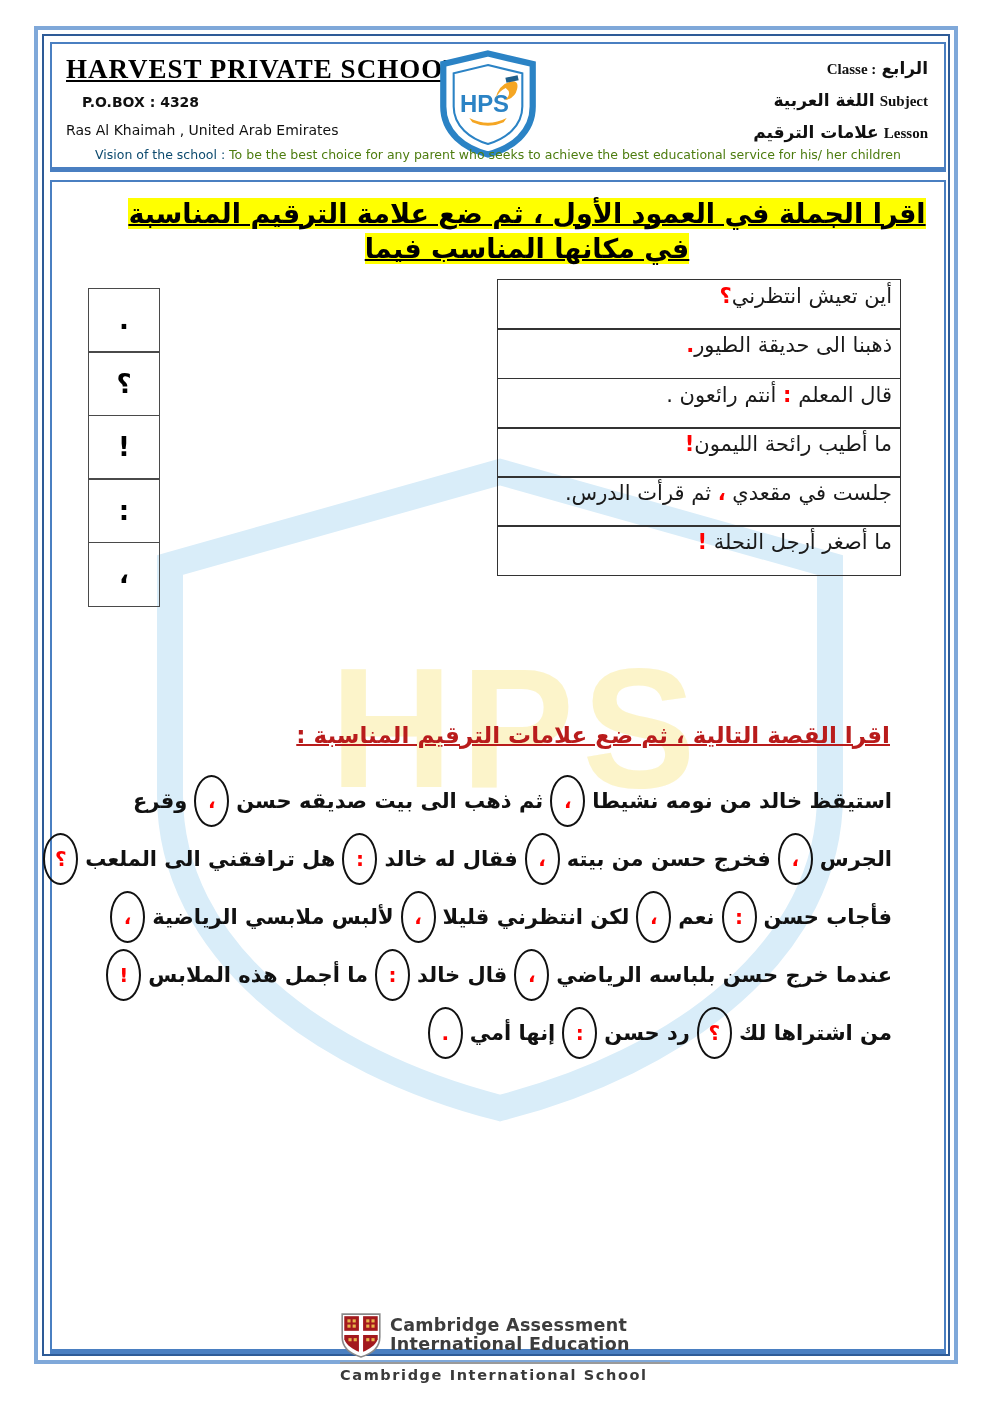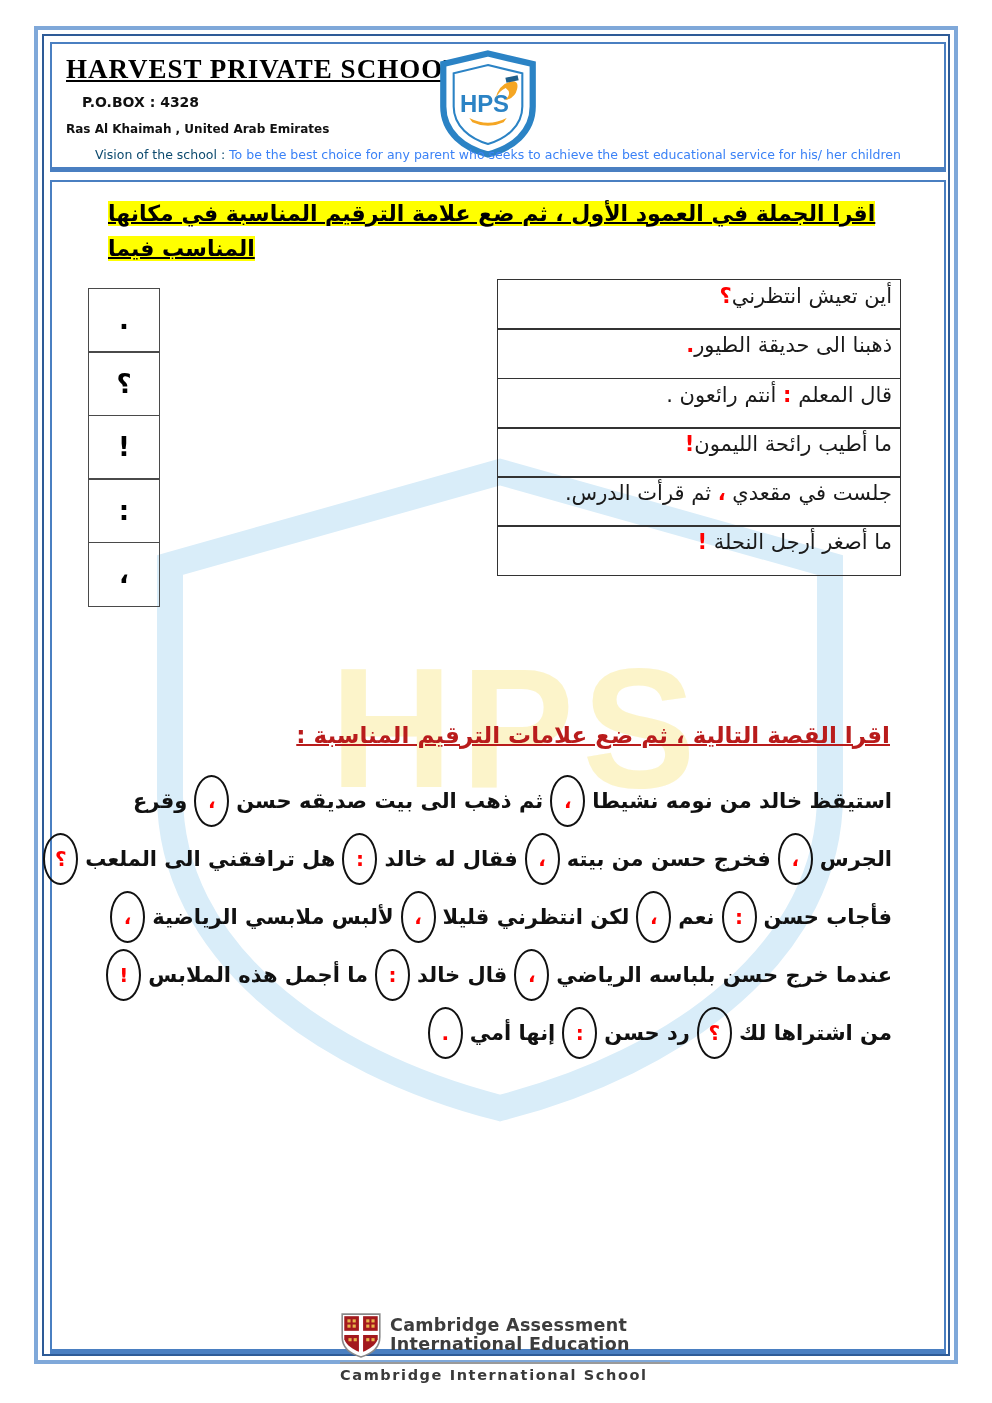--- a/index.html
+++ b/index.html
@@ -11,42 +11,42 @@
                border:4px solid #7fa8d9;box-sizing:border-box;}
   .frame-inner{position:absolute;left:42px;top:34px;width:908px;height:1322px;
                border:2px solid #2e5b97;box-sizing:border-box;}
 
   
   .header-box{position:absolute;left:50px;top:42px;width:896px;height:130px;
               border:2px solid #4a7fc1;border-bottom-width:5px;box-sizing:border-box;background:#fff;z-index:3;}
   .school-name{position:absolute;left:14px;top:10px;font-family:"Liberation Serif",serif;
                font-weight:bold;font-size:27px;letter-spacing:1px;text-decoration:underline;color:#000;}
   .po-box{position:absolute;left:30px;top:50px;font-size:14px;font-weight:bold;}
-  .address{position:absolute;left:14px;top:78px;font-size:12px;font-weight:bold;}
+  .address{position:absolute;left:14px;top:78px;font-size:14px;font-weight:normal;}
   .hps-logo{position:absolute;left:384px;top:4px;width:104px;height:112px;}
   .head-info{position:absolute;right:16px;top:12px;width:300px;text-align:right;direction:ltr;}
   .head-info .row{margin-bottom:7px;line-height:24px;}
   .lbl-en{font-family:"Liberation Serif",serif;font-weight:bold;font-size:15px;}
   .val-ar{font-weight:bold;font-size:17px;}
   .vision{position:absolute;left:0;bottom:5px;width:100%;text-align:center;font-size:12.5px;}
   .vision .v-label{color:#0c4a6e;}
-  .vision .v-text{color:#3b82f6;}
+  .vision .v-text{color:#4d7c0f;}
 
   
   .wm{position:absolute;z-index:0;}
   .wm-hps{position:absolute;left:330px;top:630px;z-index:0;font-size:170px;font-weight:bold;
           letter-spacing:8px;color:rgba(250,233,150,0.50);font-family:"Liberation Sans",sans-serif;}
 
   
   .content-box{position:absolute;left:50px;top:180px;width:896px;height:1174px;
                border:2px solid #4a7fc1;border-bottom-width:5px;box-sizing:border-box;z-index:1;}
 
   
-  .ex1-title{position:absolute;left:108px;top:196px;width:838px;direction:rtl;text-align:left;
-             font-size:22px;font-weight:bold;line-height:35px;z-index:2;}
+  .ex1-title{position:absolute;left:108px;top:196px;width:838px;direction:rtl;text-align:center;
+             font-size:27px;font-weight:bold;line-height:35px;z-index:2;}
   .hl{background:#ffff00;text-decoration:underline;text-decoration-thickness:2px;color:#000;}
 
   .punct-col{position:absolute;left:88px;top:289px;z-index:2;}
   .punct-cell{width:72px;height:65px;border:1.5px solid #4a4a4a;margin-top:-1.5px;box-sizing:border-box;
               display:flex;align-items:center;justify-content:center;font-size:26px;font-weight:bold;color:#000;}
 
   .sent-table{position:absolute;left:497px;top:281px;width:404px;z-index:2;}
   .sent-row{width:404px;height:51px;border:1.8px solid #333;margin-top:-1.8px;box-sizing:border-box;
             direction:rtl;text-align:right;padding:2px 8px 0 4px;font-size:21px;line-height:29px;color:#1a1a1a;}
   .red{color:#ff0000;font-weight:bold;}
@@ -91,20 +91,34 @@
 
     <svg class="hps-logo" viewBox="0 0 100 105">
       <path d="M50 4 L93 14 V55 C93 80 73 95 50 101 C27 95 7 80 7 55 V14 Z" fill="#ffffff" stroke="#2b83c5" stroke-width="6"></path>
       <path d="M50 15 L83 23 V55 C83 74 67 86 50 91 C33 86 17 74 17 55 V23 Z" fill="#ffffff" stroke="#2b83c5" stroke-width="2"></path>
       <text x="23" y="60" font-size="23" font-weight="bold" fill="#2b83c5" font-family="Liberation Sans, sans-serif">HPS</text>
       <path d="M57 48 q3 -14 14 -17 q9 -2 7 7 q-2 9 -12 11 q8 -7 1 -12 q-7 3 -10 11 Z" fill="#f5a623"></path>
       <rect x="67" y="26" width="12" height="5" fill="#1f5f8b" transform="rotate(-12 73 28)"></rect>
       <path d="M32 66 q18 9 36 0 l-3 4 q-15 7 -30 0 Z" fill="#f5a623"></path>
     </svg>
 
+    <div class="head-info">
+      <div class="row">
+        <span class="lbl-en">Classe :</span>
+        <span class="val-ar">الرابع</span>
+      </div>
+      <div class="row">
+        <span class="val-ar">اللغة العربية</span>
+        <span class="lbl-en">Subject</span>
+      </div>
+      <div class="row">
+        <span class="val-ar">علامات الترقيم</span>
+        <span class="lbl-en">Lesson</span>
+      </div>
+    </div>
 
     <div class="vision">
       <span class="v-label">Vision of the school :</span>
       <span class="v-text">To be the best choice for any parent who seeks to achieve the best educational service for his/ her children</span>
     </div>
   </div>
 
   <div class="ex1-title">
     <div>
       <span class="hl">اقرا الجملة في العمود الأول ، ثم ضع علامة الترقيم المناسبة في مكانها المناسب فيما</span>

